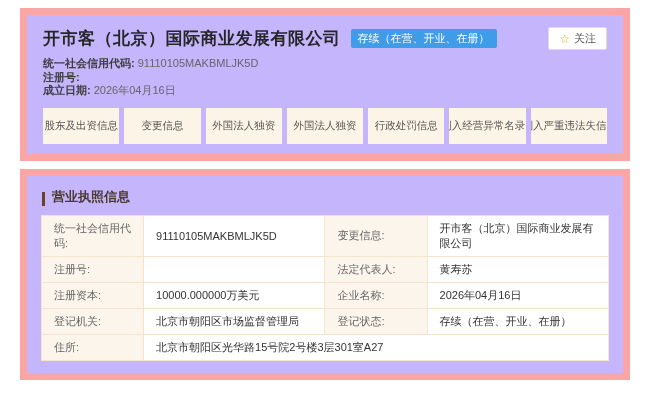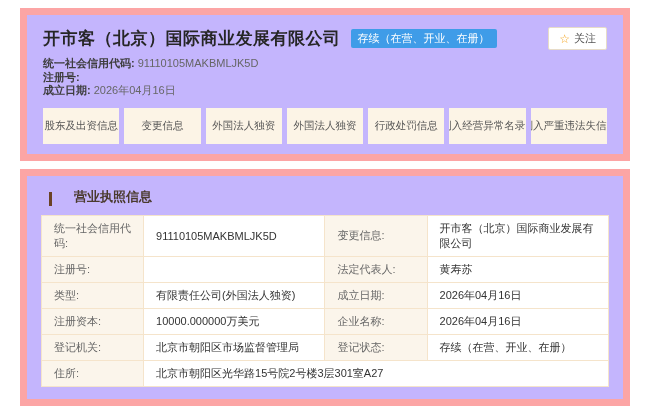--- a/index.html
+++ b/index.html
@@ -26,21 +26,21 @@
   .info-line { font-size: 11px; line-height: 13.5px; color: #666; }
   .info-line .lb { font-weight: bold; color: #3d3d3d; }
 
   
   .tabs { display: flex; gap: 5px; margin-top: 10px; }
   .tab { flex: 1 1 0; background: #fcf4e6; color: #555; font-size: 10.5px; height: 36px;
     display: flex; align-items: center; justify-content: center; cursor: pointer;
     white-space: nowrap; overflow: hidden; }
 
   
-  .section-title { display: flex; align-items: flex-end; gap: 22px; margin: 2px 0 9px 8px; }
+  .section-title { display: flex; align-items: flex-end; gap: 7px; margin: 2px 0 9px 1px; }
   .accent-bar { width: 3px; height: 14px; background: #6b4226; }
   .section-title-text { font-size: 13px; font-weight: bold; color: #4a3a2e; }
 
   table.lic { width: 100%; border-collapse: collapse; table-layout: fixed; }
   table.lic td { border: 1px solid #f5e4cb; font-size: 11px; padding: 5px 12px; height: 25px;
     vertical-align: middle; word-break: break-all; }
   td.lbl { background: #fbf5eb; color: #666; width: 18%; }
   td.val { background: #fff; color: #333; width: 32%; }
 </style>
 </head>
@@ -100,26 +100,20 @@
         <td class="lbl">变更信息:</td>
         <td class="val">开市客（北京）国际商业发展有限公司</td>
       </tr>
       <tr>
         <td class="lbl">注册号:</td>
         <td class="val"></td>
         <td class="lbl">法定代表人:</td>
         <td class="val">黄寿苏</td>
       </tr>
       <tr>
-        <td class="lbl">类型:</td>
-        <td class="val">有限责任公司(外国法人独资)</td>
-        <td class="lbl">成立日期:</td>
-        <td class="val">2026年04月16日</td>
-      </tr>
-      <tr>
         <td class="lbl">注册资本:</td>
         <td class="val">10000.000000万美元</td>
         <td class="lbl">企业名称:</td>
         <td class="val">2026年04月16日</td>
       </tr>
       <tr>
         <td class="lbl">登记机关:</td>
         <td class="val">北京市朝阳区市场监督管理局</td>
         <td class="lbl">登记状态:</td>
         <td class="val">存续（在营、开业、在册）</td>

